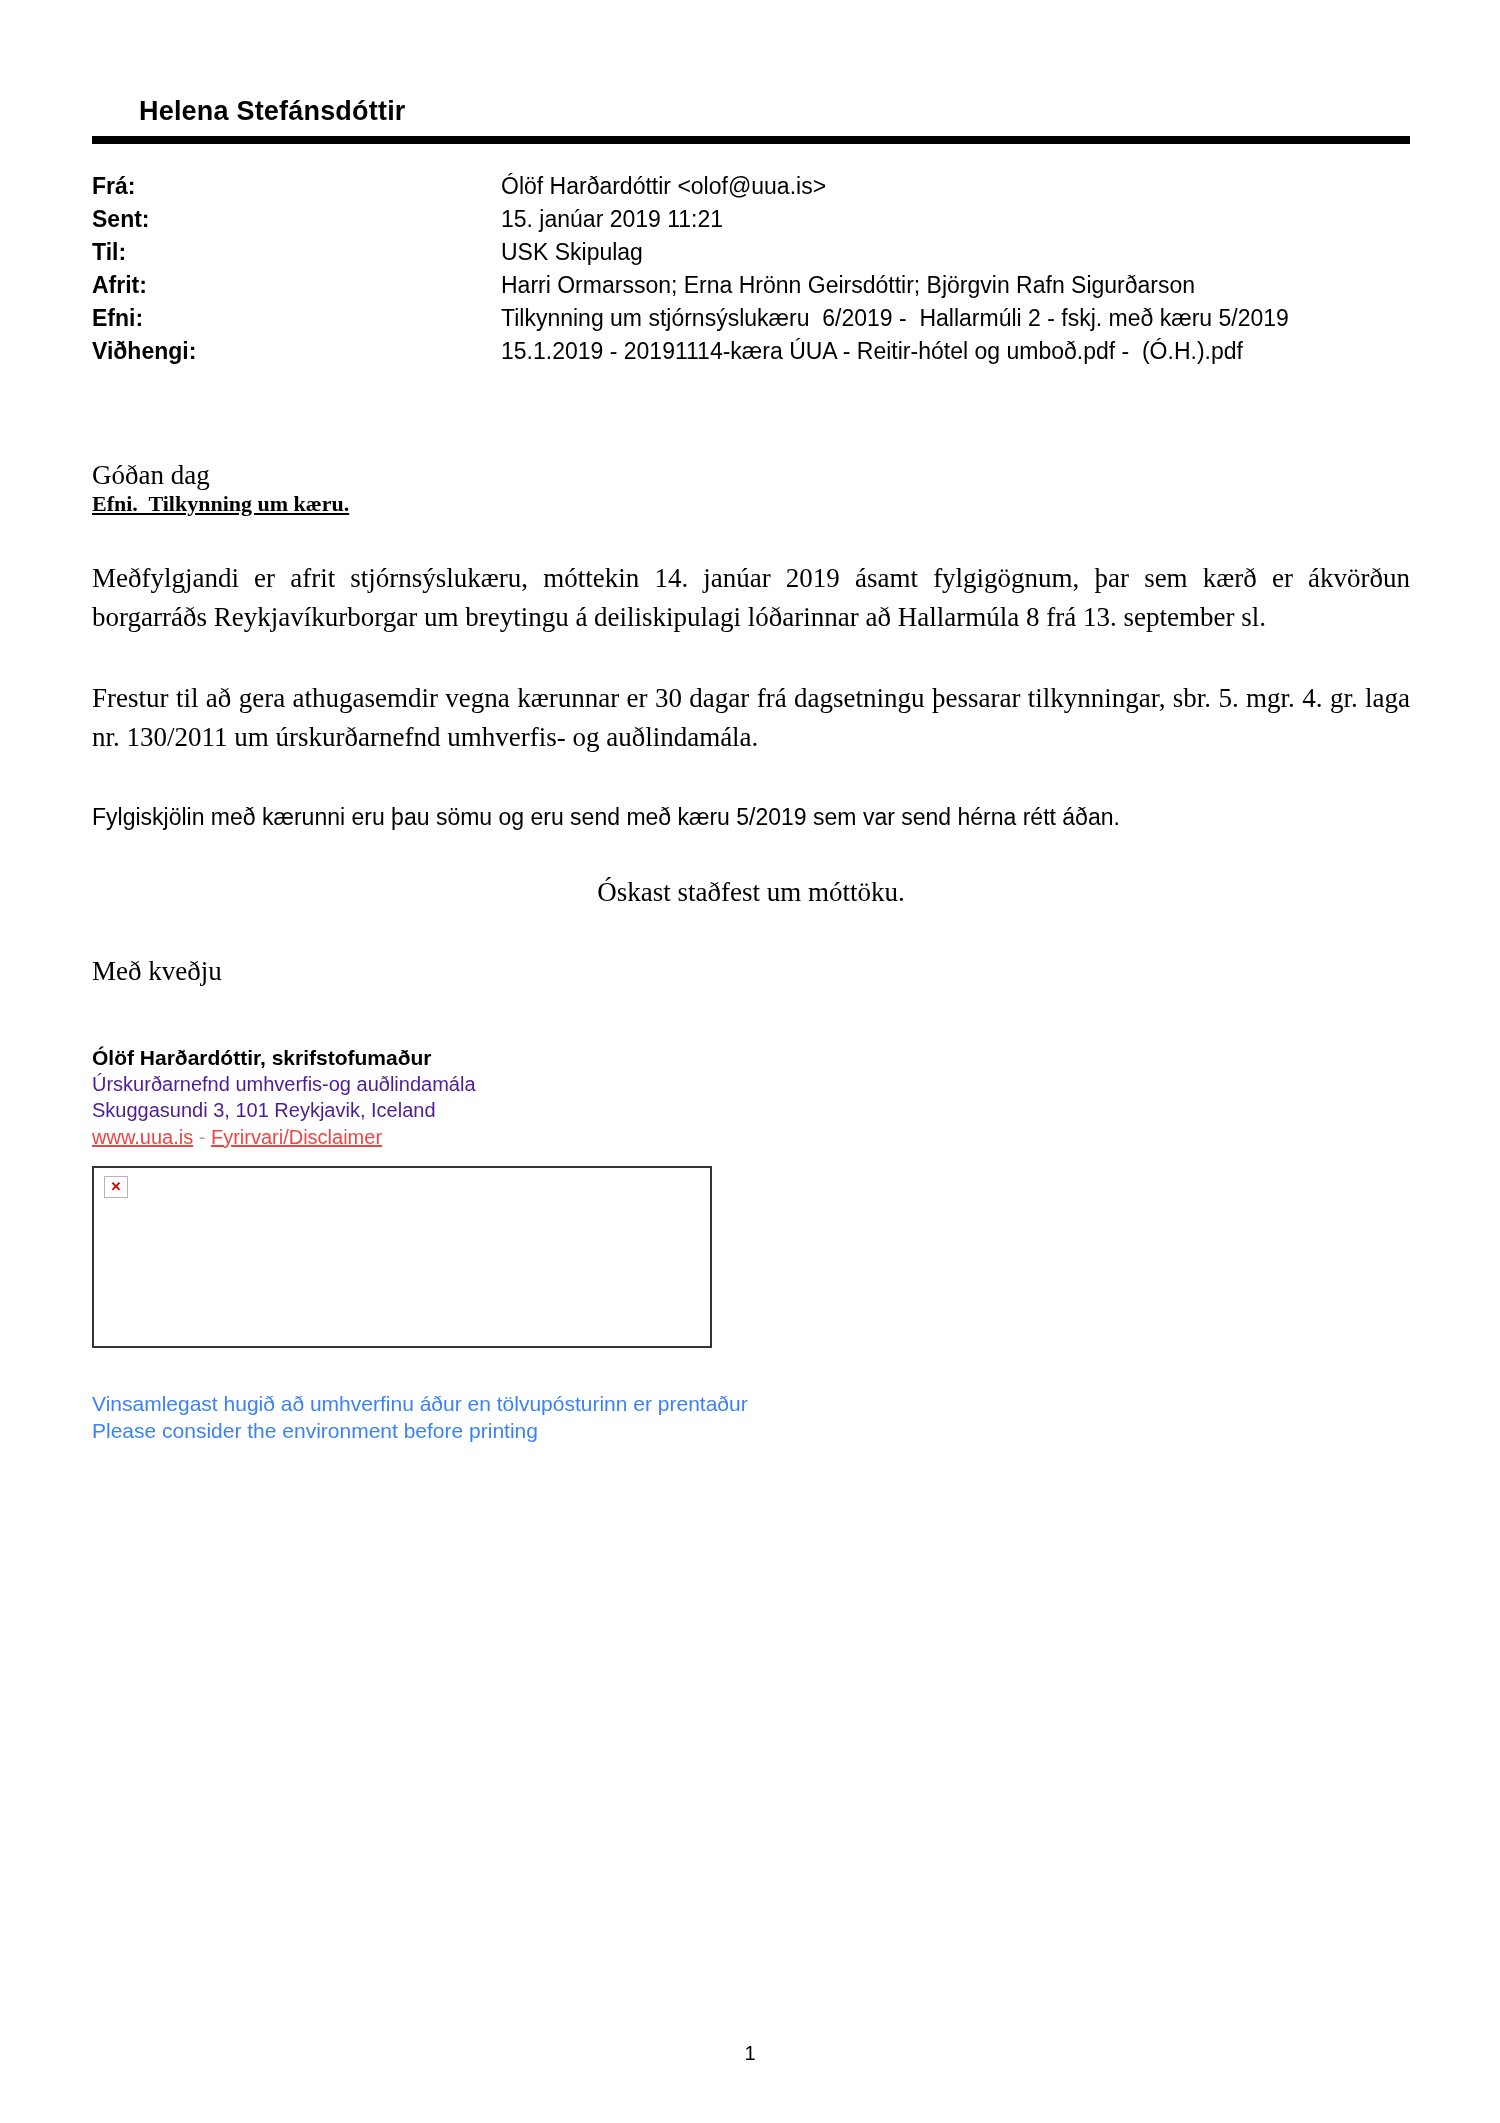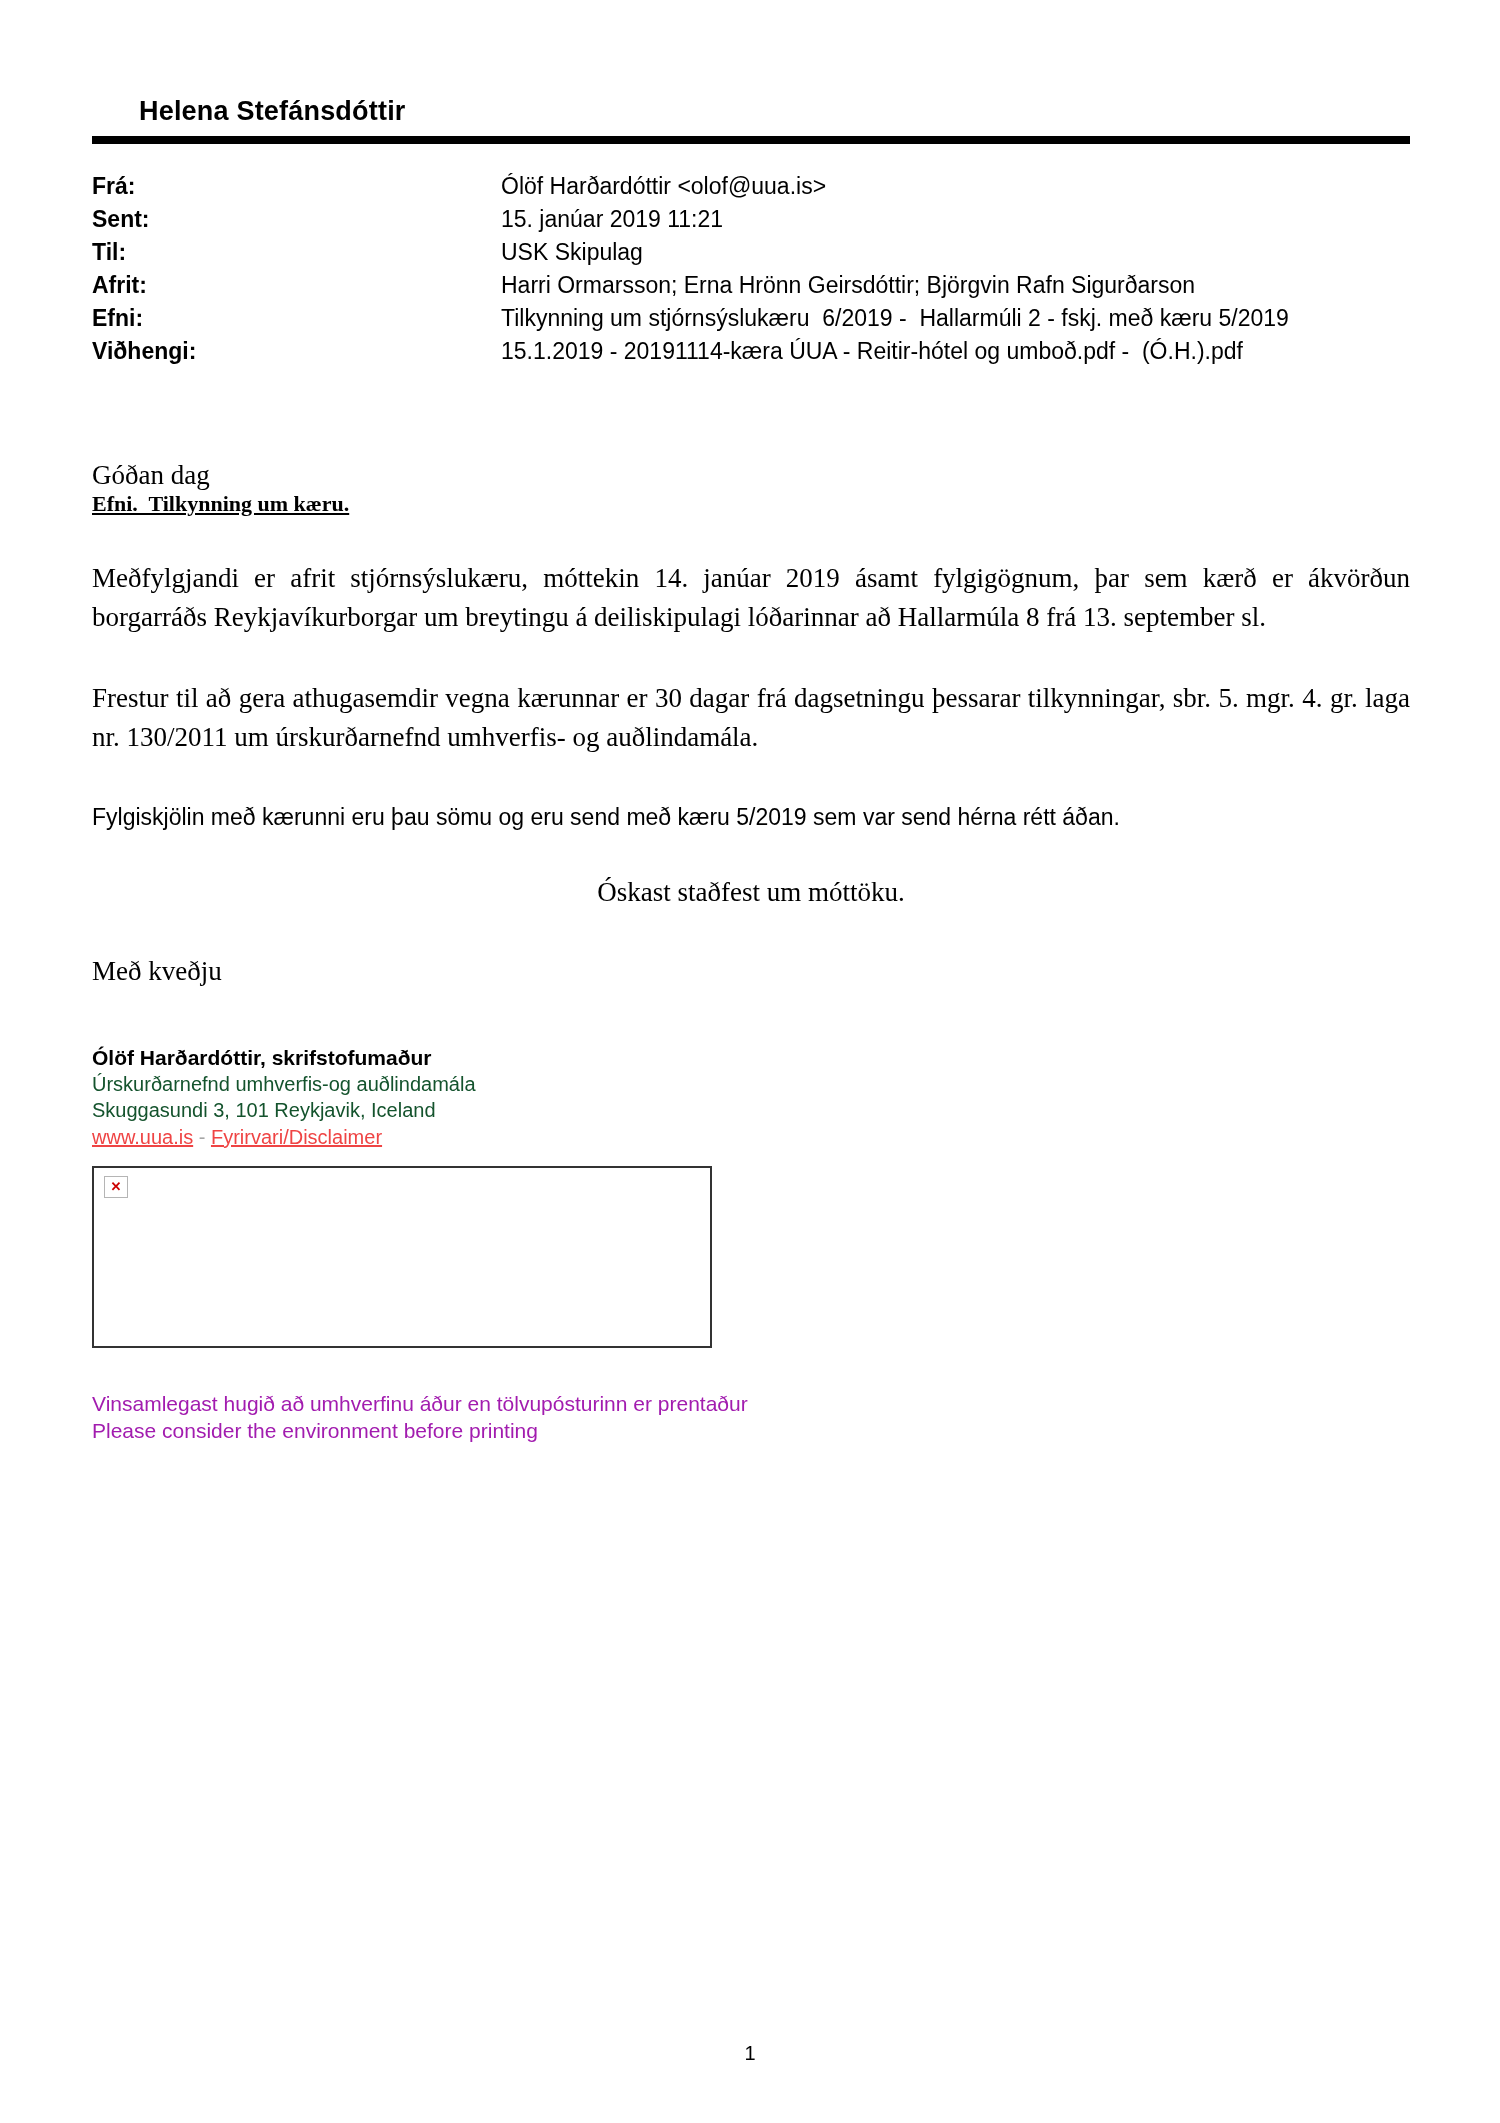--- a/index.html
+++ b/index.html
@@ -89,21 +89,21 @@
   .signature {
     margin-top: 58px;
     font-size: 20px;
     line-height: 26px;
   }
   .sig-name {
     font-weight: bold;
     font-size: 21px;
   }
   .sig-gray {
-    color: #14532d;
+    color: #4c1d95;
   }
   .sig-links {
     margin-top: 1px;
   }
   .sig-links a {
     color: #ef4444;
     text-decoration: underline;
     cursor: pointer;
   }
   .sig-sep {
@@ -140,21 +140,21 @@
   .placeholder-textlines .tline {
     height: 3px;
     background: #9a9a9a;
     margin-bottom: 4px;
   }
   .placeholder-textlines .tline.l1 { width: 55%; }
   .placeholder-textlines .tline.l2 { width: 38%; }
   
   .eco-note {
     margin-top: 42px;
-    color: #a21caf;
+    color: #3b82f6;
     font-size: 21px;
     line-height: 27px;
   }
   
   .page-number {
     position: absolute;
     bottom: 58px;
     left: 0;
     width: 100%;
     text-align: center;

